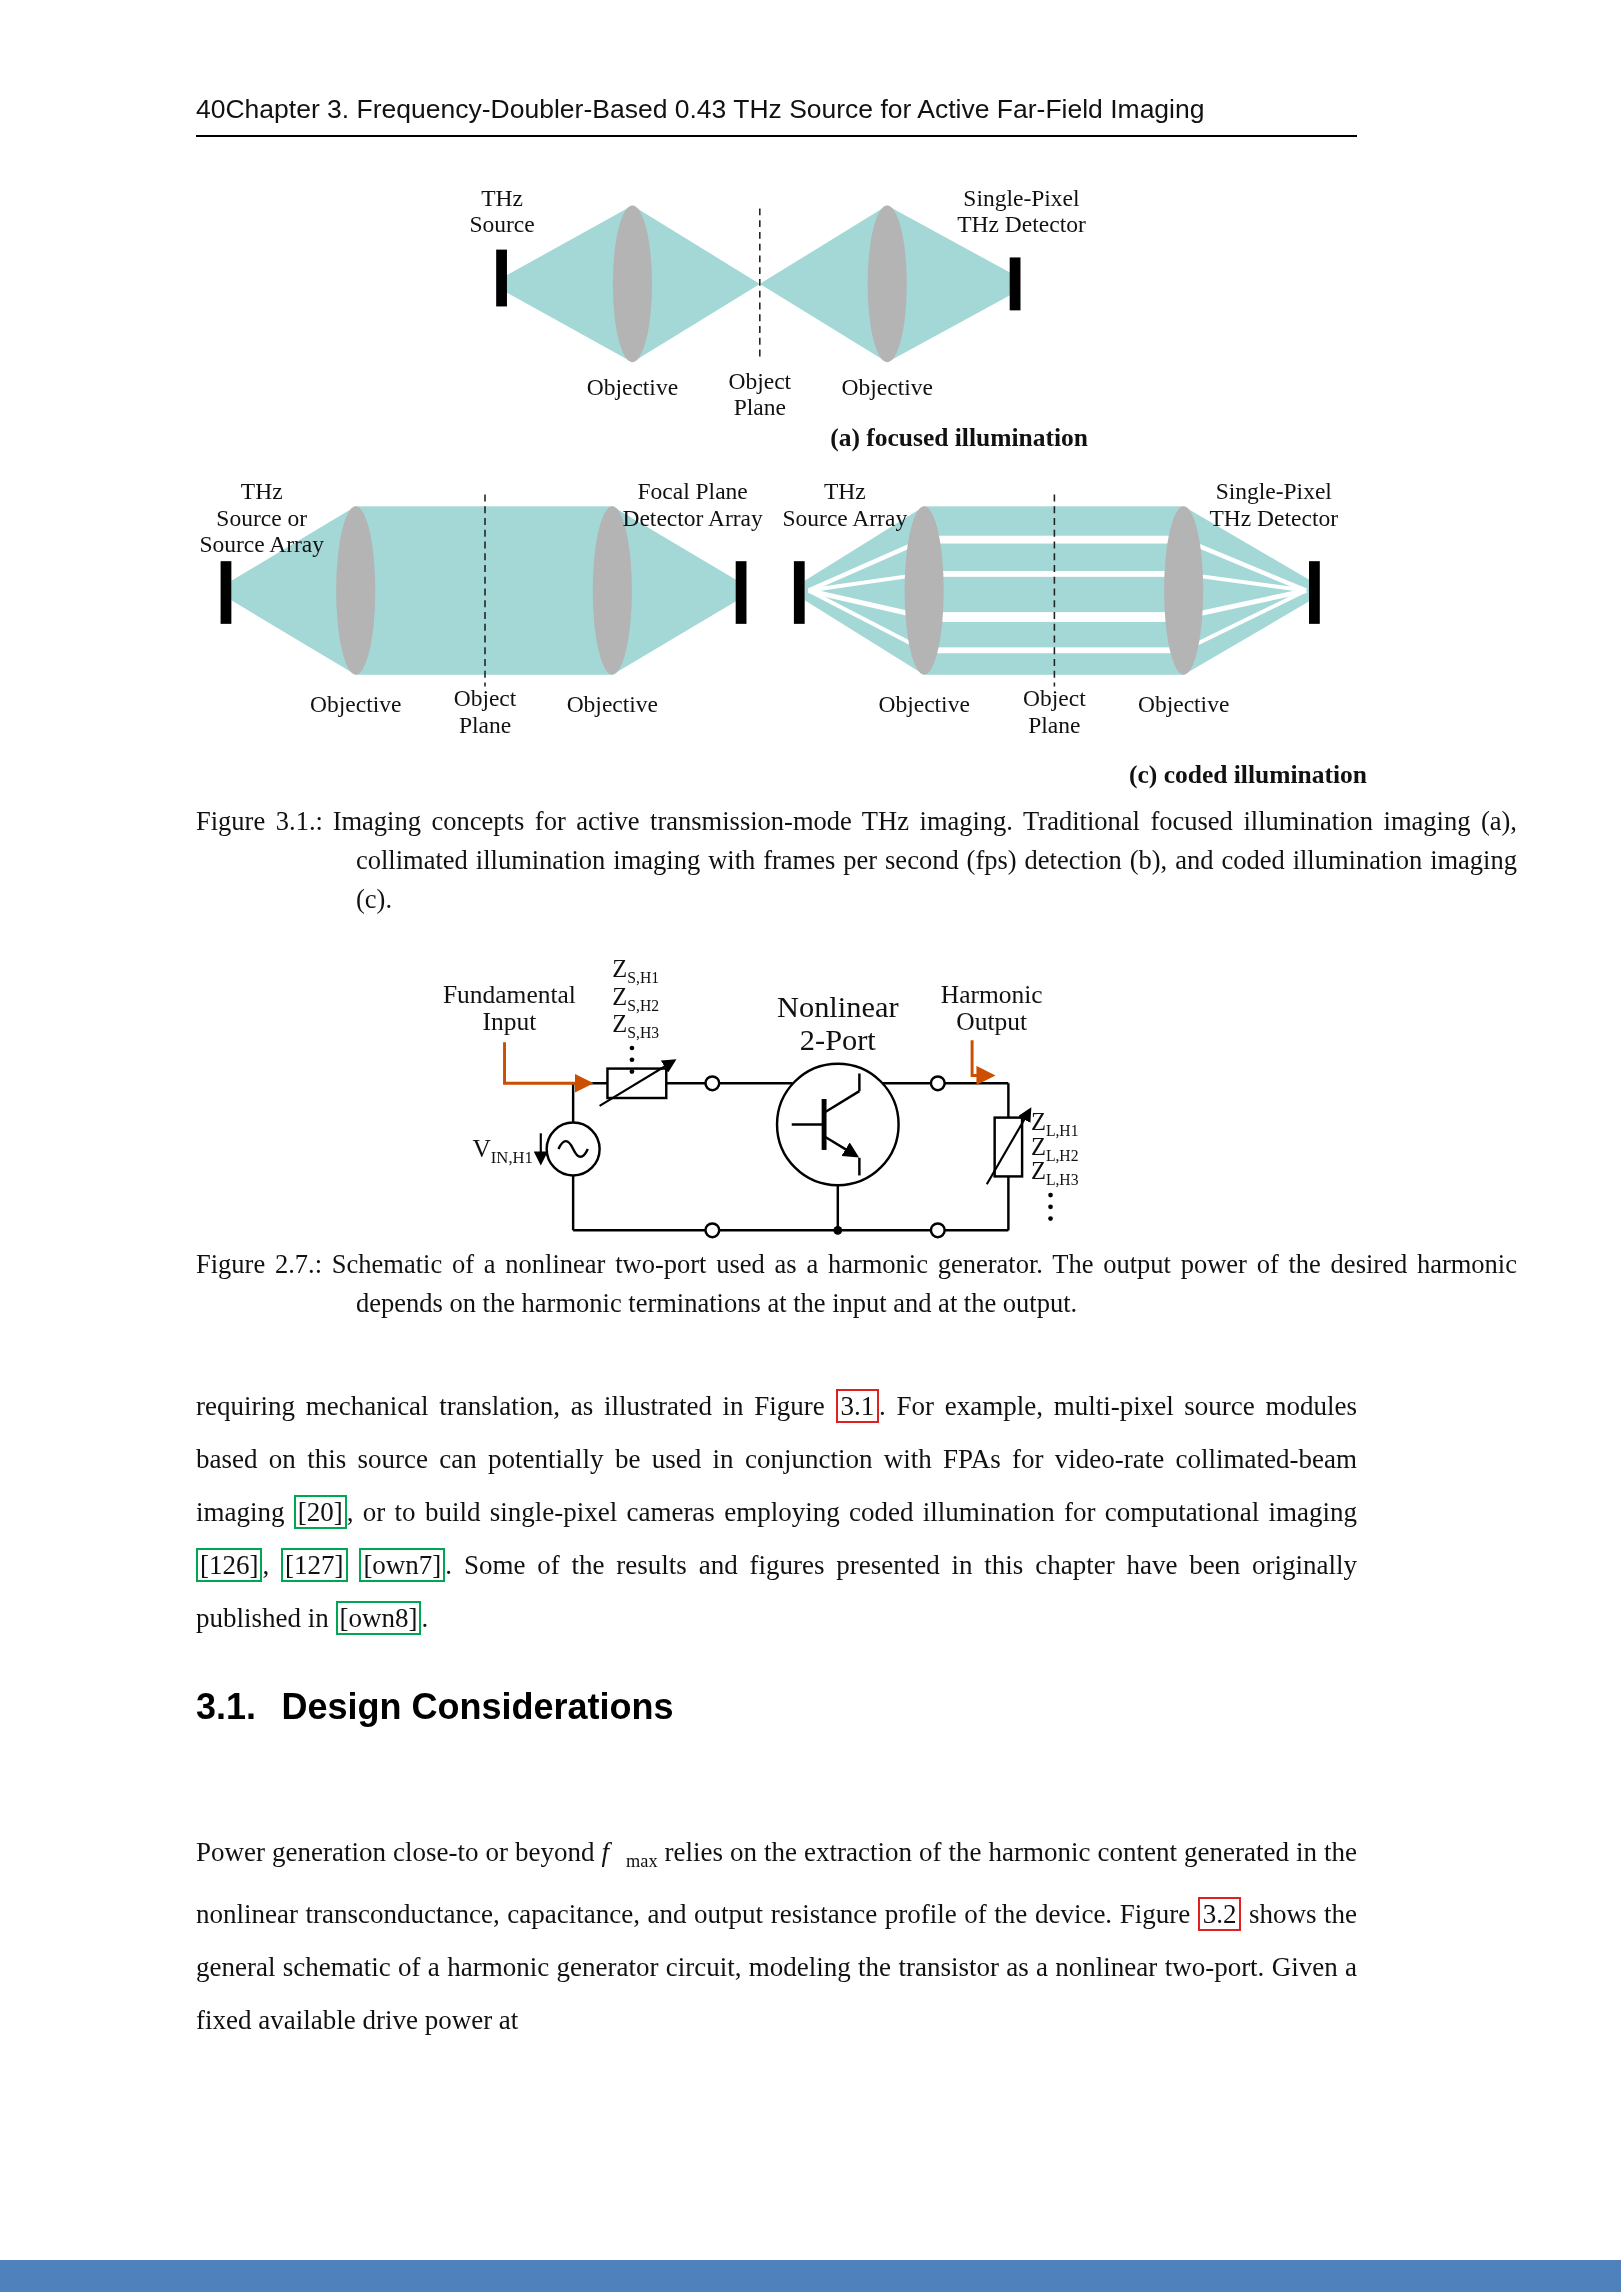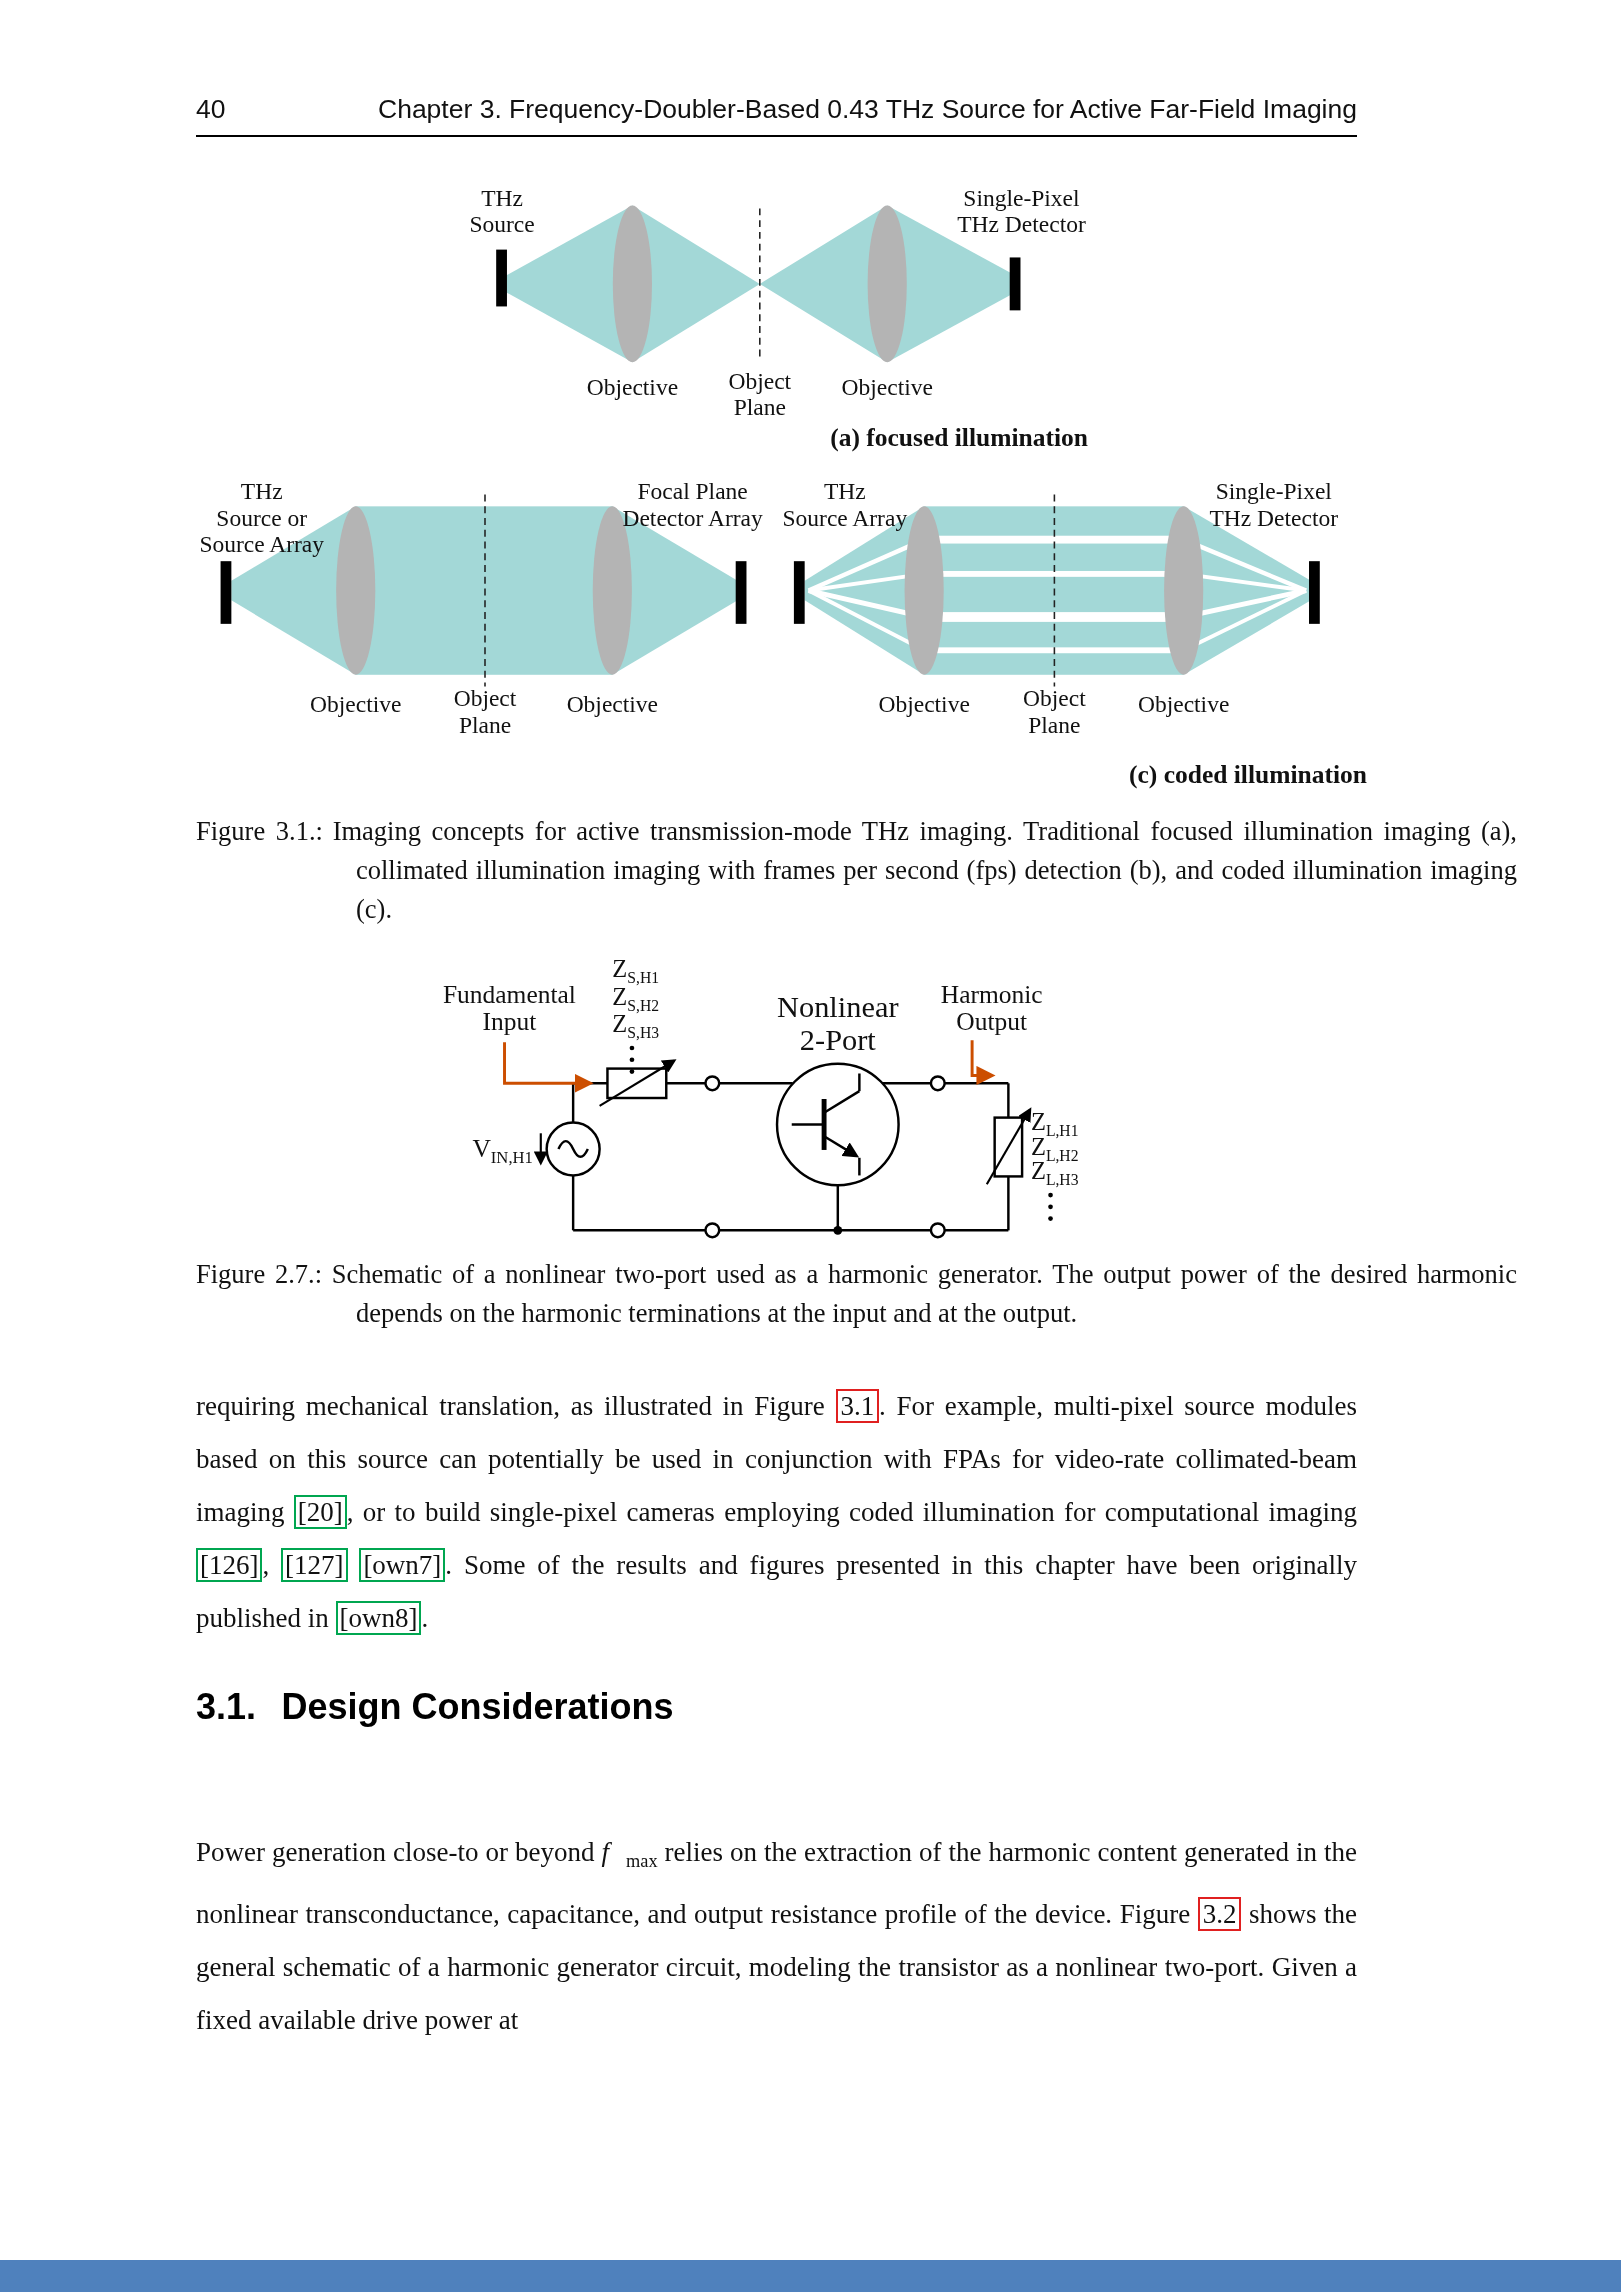--- a/index.html
+++ b/index.html
@@ -1,40 +1,40 @@
 <!DOCTYPE html>
 <html><head>
 <meta charset="utf-8">
 <style>
   html,body{margin:0;padding:0;background:#fff;}
   .page{position:relative;width:1621px;height:2293px;background:#ffffff;overflow:hidden;
         font-family:"Liberation Serif","DejaVu Serif",serif;color:#111;}
 
   
-  .header{position:absolute;left:196px;top:94px;width:1161px;display:flex;justify-content:space-between;
+  .header{position:absolute;left:196px;top:94px;width:1161px;display:flex;justify-content:flex-start;
           font-family:"Liberation Sans","DejaVu Sans",sans-serif;font-size:26.5px;}
   .header-rule{position:absolute;left:196px;top:135px;width:1161px;height:2px;background:#000;}
 
   
   .subcap{position:absolute;font-weight:bold;font-size:25.5px;text-align:right;}
   .subcap-a{left:421px;top:423px;width:667px;}
   .subcap-b{left:191px;top:757px;width:588px;}
   .subcap-c{left:779px;top:760px;width:588px;}
 
   svg{position:absolute;}
   .fig-a{left:441px;top:181px;}
   .fig-b{left:191px;top:475px;}
   .fig-c{left:779px;top:475px;}
   .fig-2{left:431px;top:946px;}
 
   svg text{font-family:"Liberation Serif","DejaVu Serif",serif;fill:#111;}
 
   
   .caption{position:absolute;left:196px;width:1161px;font-size:26.5px;line-height:39px;
-           text-align:justify;padding-left:160px;text-indent:-160px;margin-top:10px;}
+           text-align:justify;padding-left:160px;text-indent:-160px;}
   .cap1{top:802px;}
   .cap2{top:1245px;}
   .cap-label{margin-right:9.8px;}
 
   
   .body-par{position:absolute;left:196px;width:1161px;margin:0;font-size:27px;line-height:53px;
             text-align:justify;}
   .par1{top:1380px;}
   .par2{top:1826px;}
   .figref{border:2px solid #e02020;padding:0 2.9px;}

